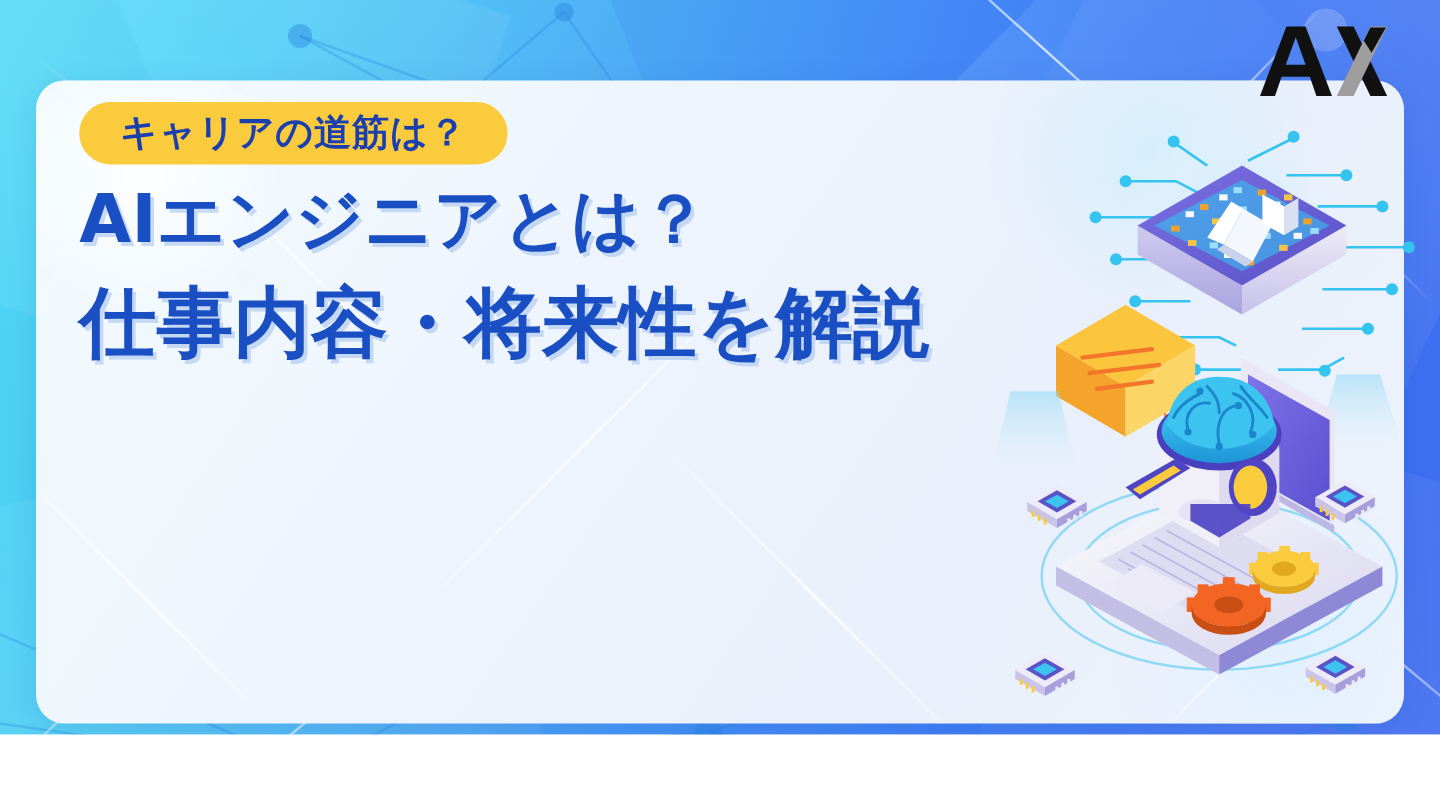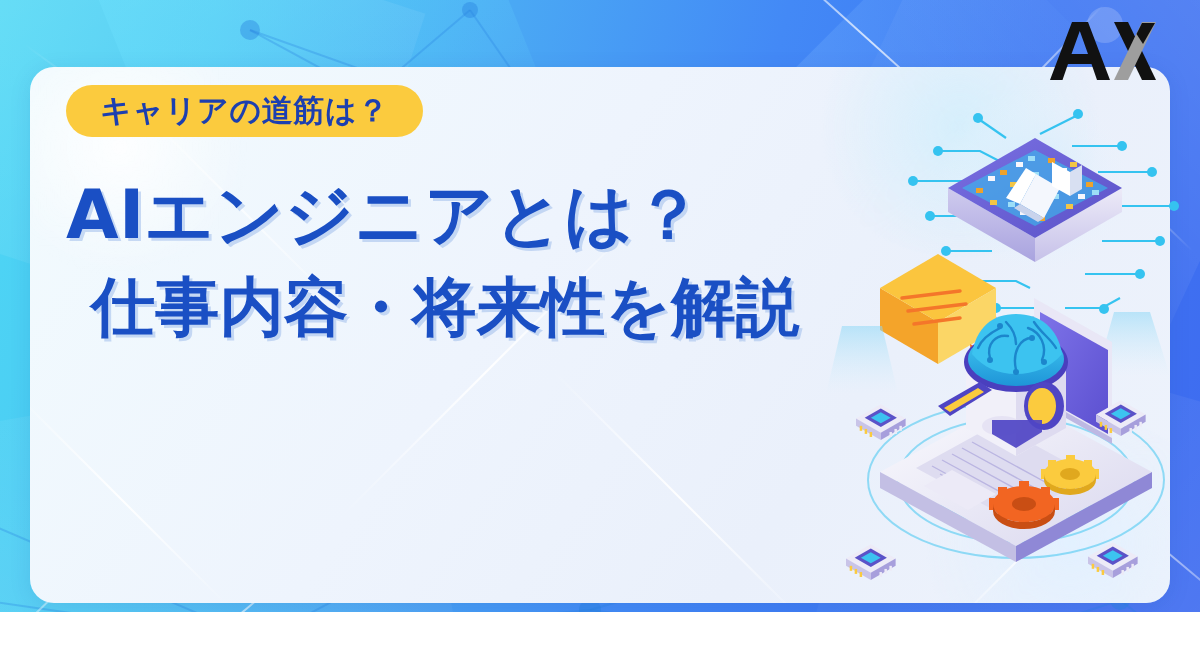--- a/index.html
+++ b/index.html
@@ -60,26 +60,26 @@
 
   
   .logo{position:absolute;right:38px;top:14px;z-index:6;}
 
   
   .content{position:absolute;left:66px;top:85px;z-index:5;}
   .badge{display:inline-flex;align-items:center;justify-content:center;
     height:52px;padding:0 34px;border-radius:26px;background:#FBCB3E;
     color:#1C3FB0;font-size:31px;font-weight:700;letter-spacing:.02em;
     font-family:"DejaVu Sans","Liberation Sans",sans-serif;}
-  .h-main{margin-top:41px;color:#1A4FC4;font-size:68px;font-weight:700;line-height:1.08;
+  .h-main{margin-top:17px;color:#1A4FC4;font-size:56px;font-weight:700;line-height:1.08;
     letter-spacing:.005em;font-family:"DejaVu Sans","Liberation Sans",sans-serif;
     text-shadow:3px 3px 0 rgba(160,190,235,.55);white-space:nowrap;}
   .h-sub{margin-top:22px;color:#1A4FC4;font-size:64px;font-weight:700;line-height:1.08;
     letter-spacing:.005em;font-family:"DejaVu Sans","Liberation Sans",sans-serif;
-    text-shadow:3px 3px 0 rgba(160,190,235,.55);white-space:nowrap;margin-left:25px;}
+    text-shadow:3px 3px 0 rgba(160,190,235,.55);white-space:nowrap;}
 
   
   .illus{position:absolute;right:0px;top:76px;width:380px;height:520px;z-index:4;}
 </style>
 </head>
 <body>
 
 <div class="stage">
 
   <div class="bg-poly poly-a"></div>

